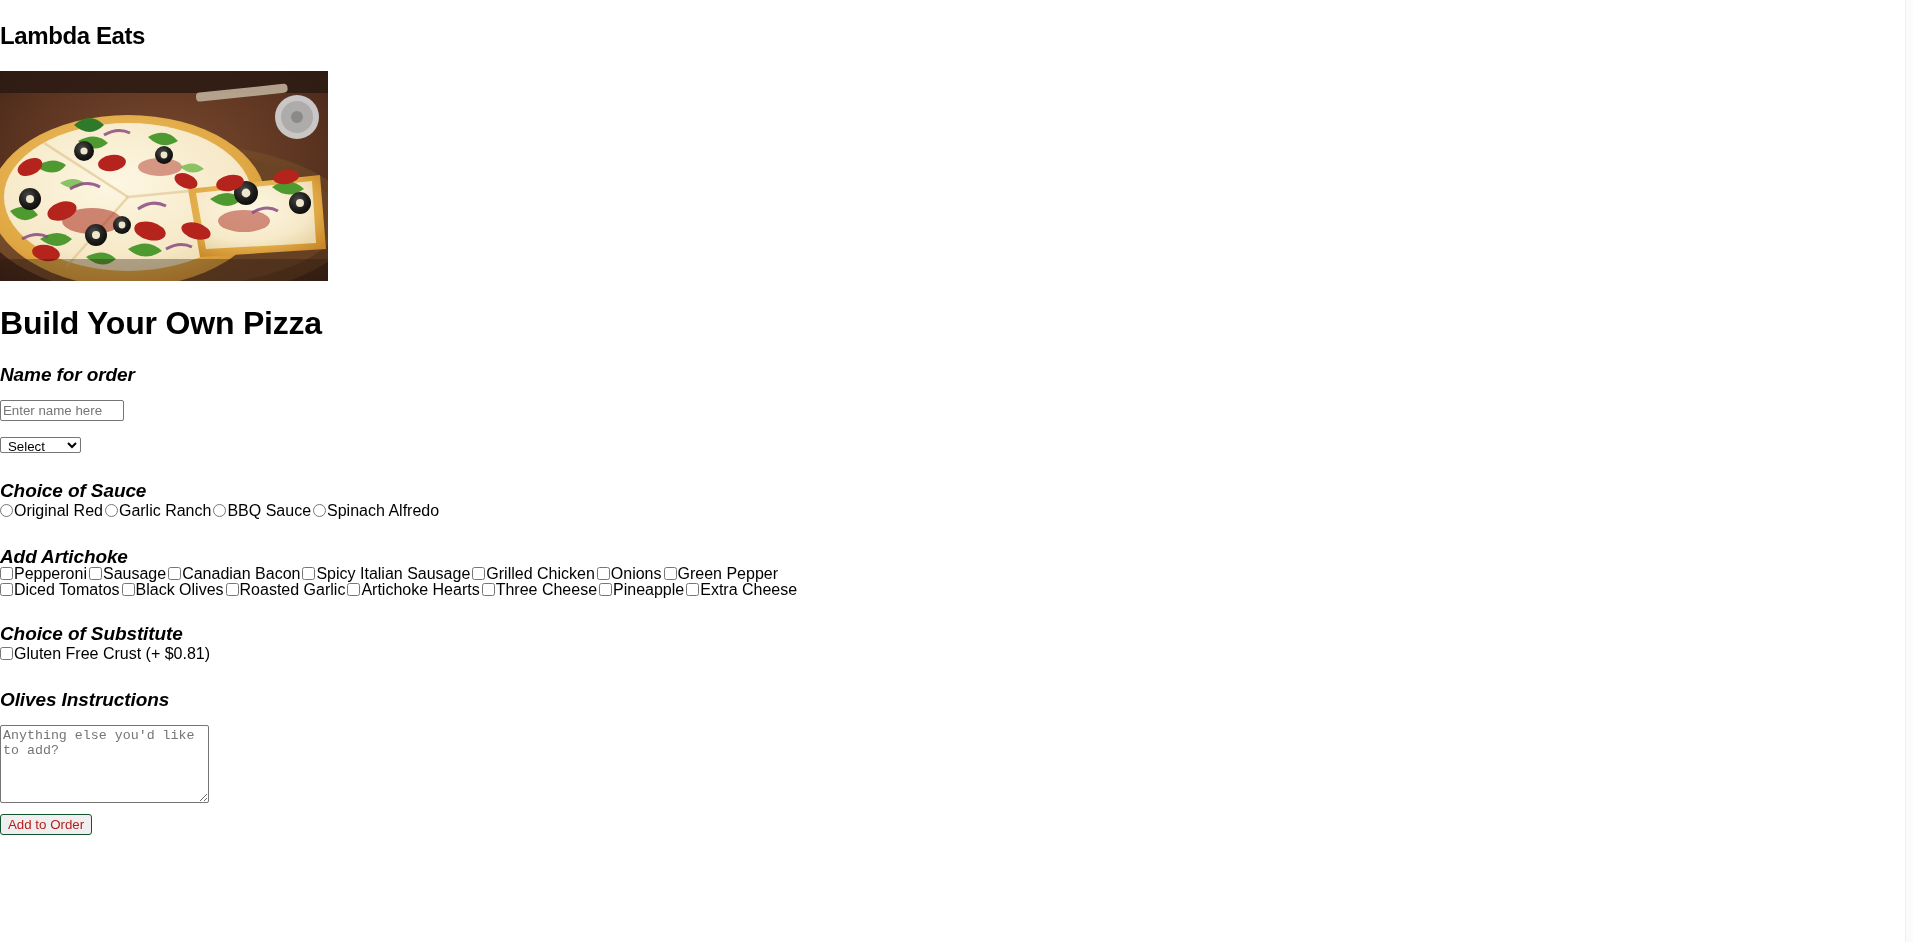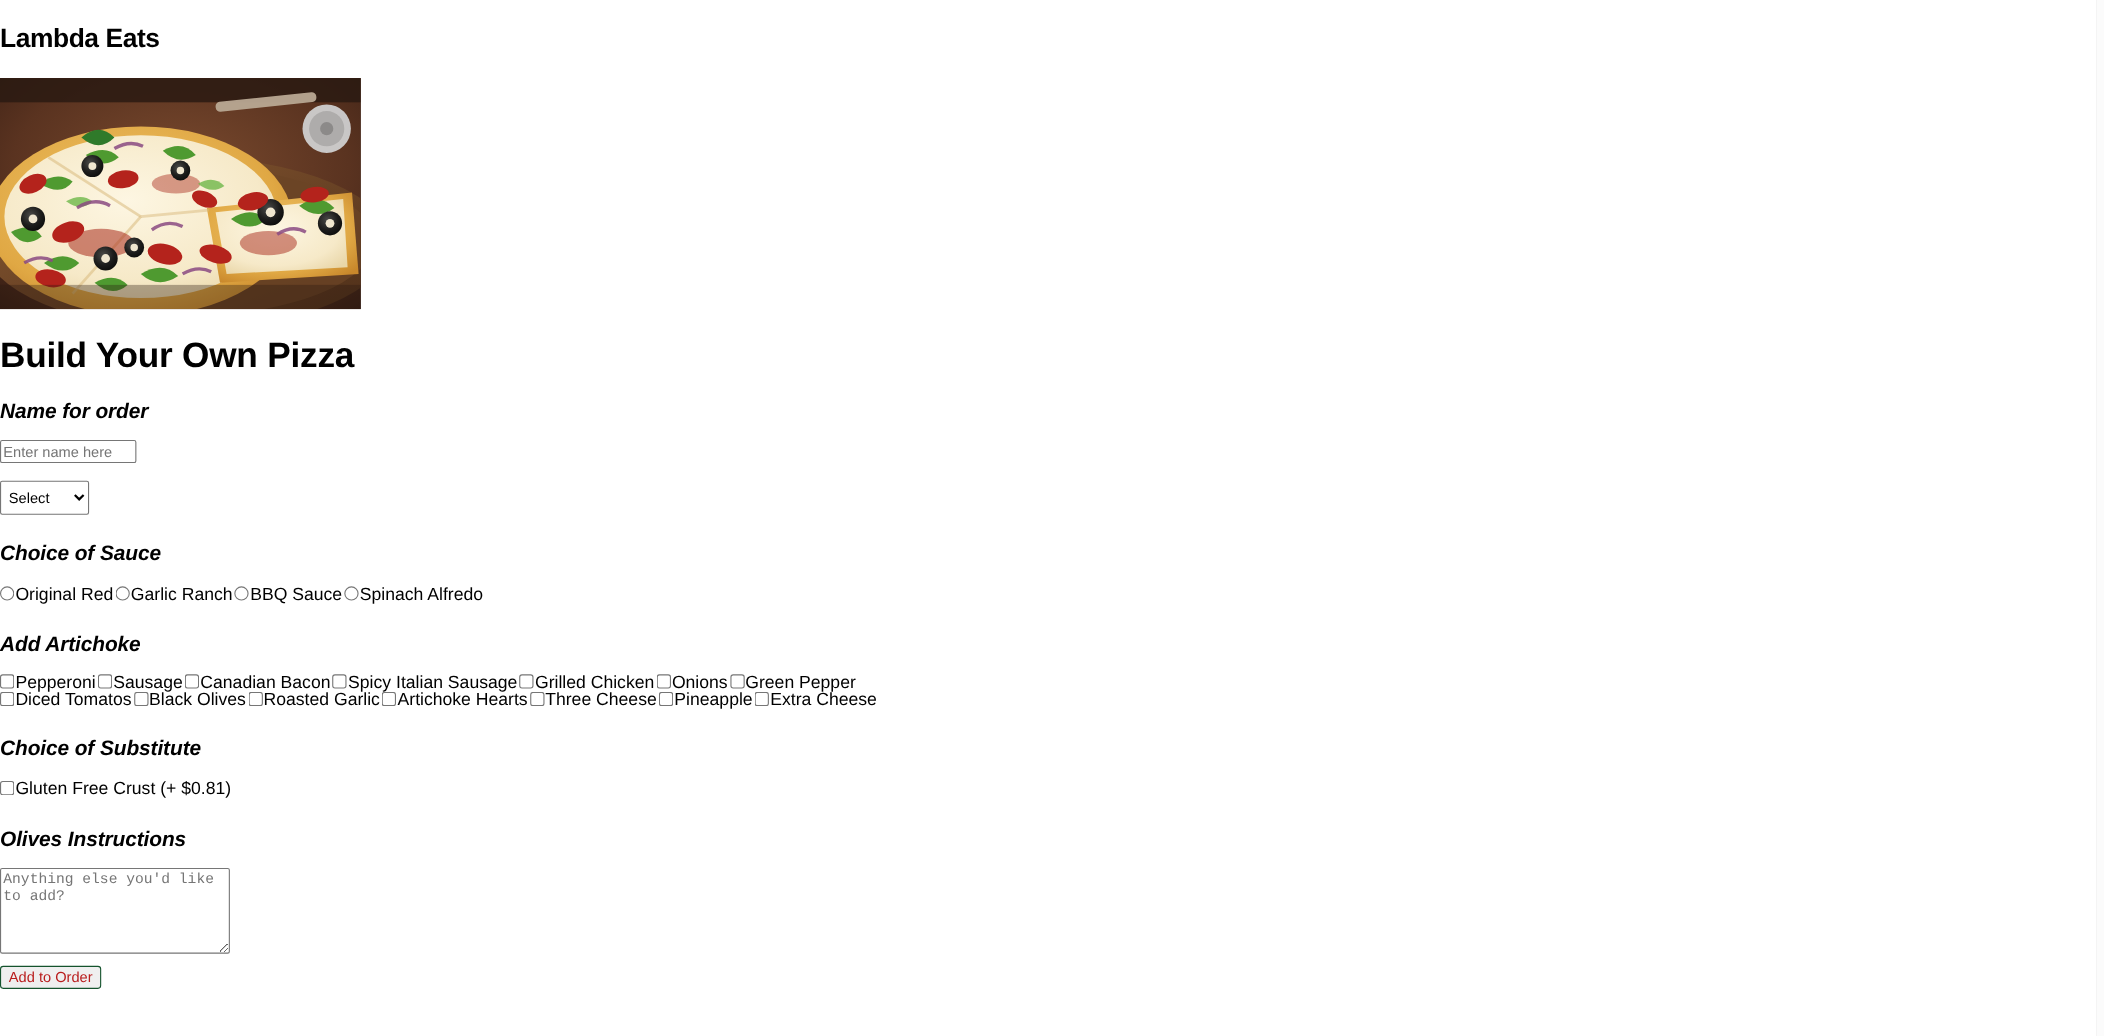--- a/index.html
+++ b/index.html
@@ -70,31 +70,30 @@
     color: #000;
     box-sizing: content-box;
     height: 17px;
   }
   input.text-input::placeholder { color: #757575; opacity: 1; }
 
   select.size-select {
     font-family: "Liberation Sans", sans-serif;
     font-size: 13.3px;
     width: 81px;
-    height: 31px;
+    height: 16px;
     border: 1px solid #767676;
     border-radius: 2px;
     background: #ffffff;
     color: #000;
     padding: 0 1px 0 3px;
     box-sizing: border-box;
   }
 
   .option-group {
-    margin-top: 17px;
     font-size: 16px;
     line-height: 21px;
   }
   .option-group.toppings { line-height: 16px; }
 
   label.opt {
     display: inline;
     white-space: nowrap;
     font-size: 16px;
     color: #000;

